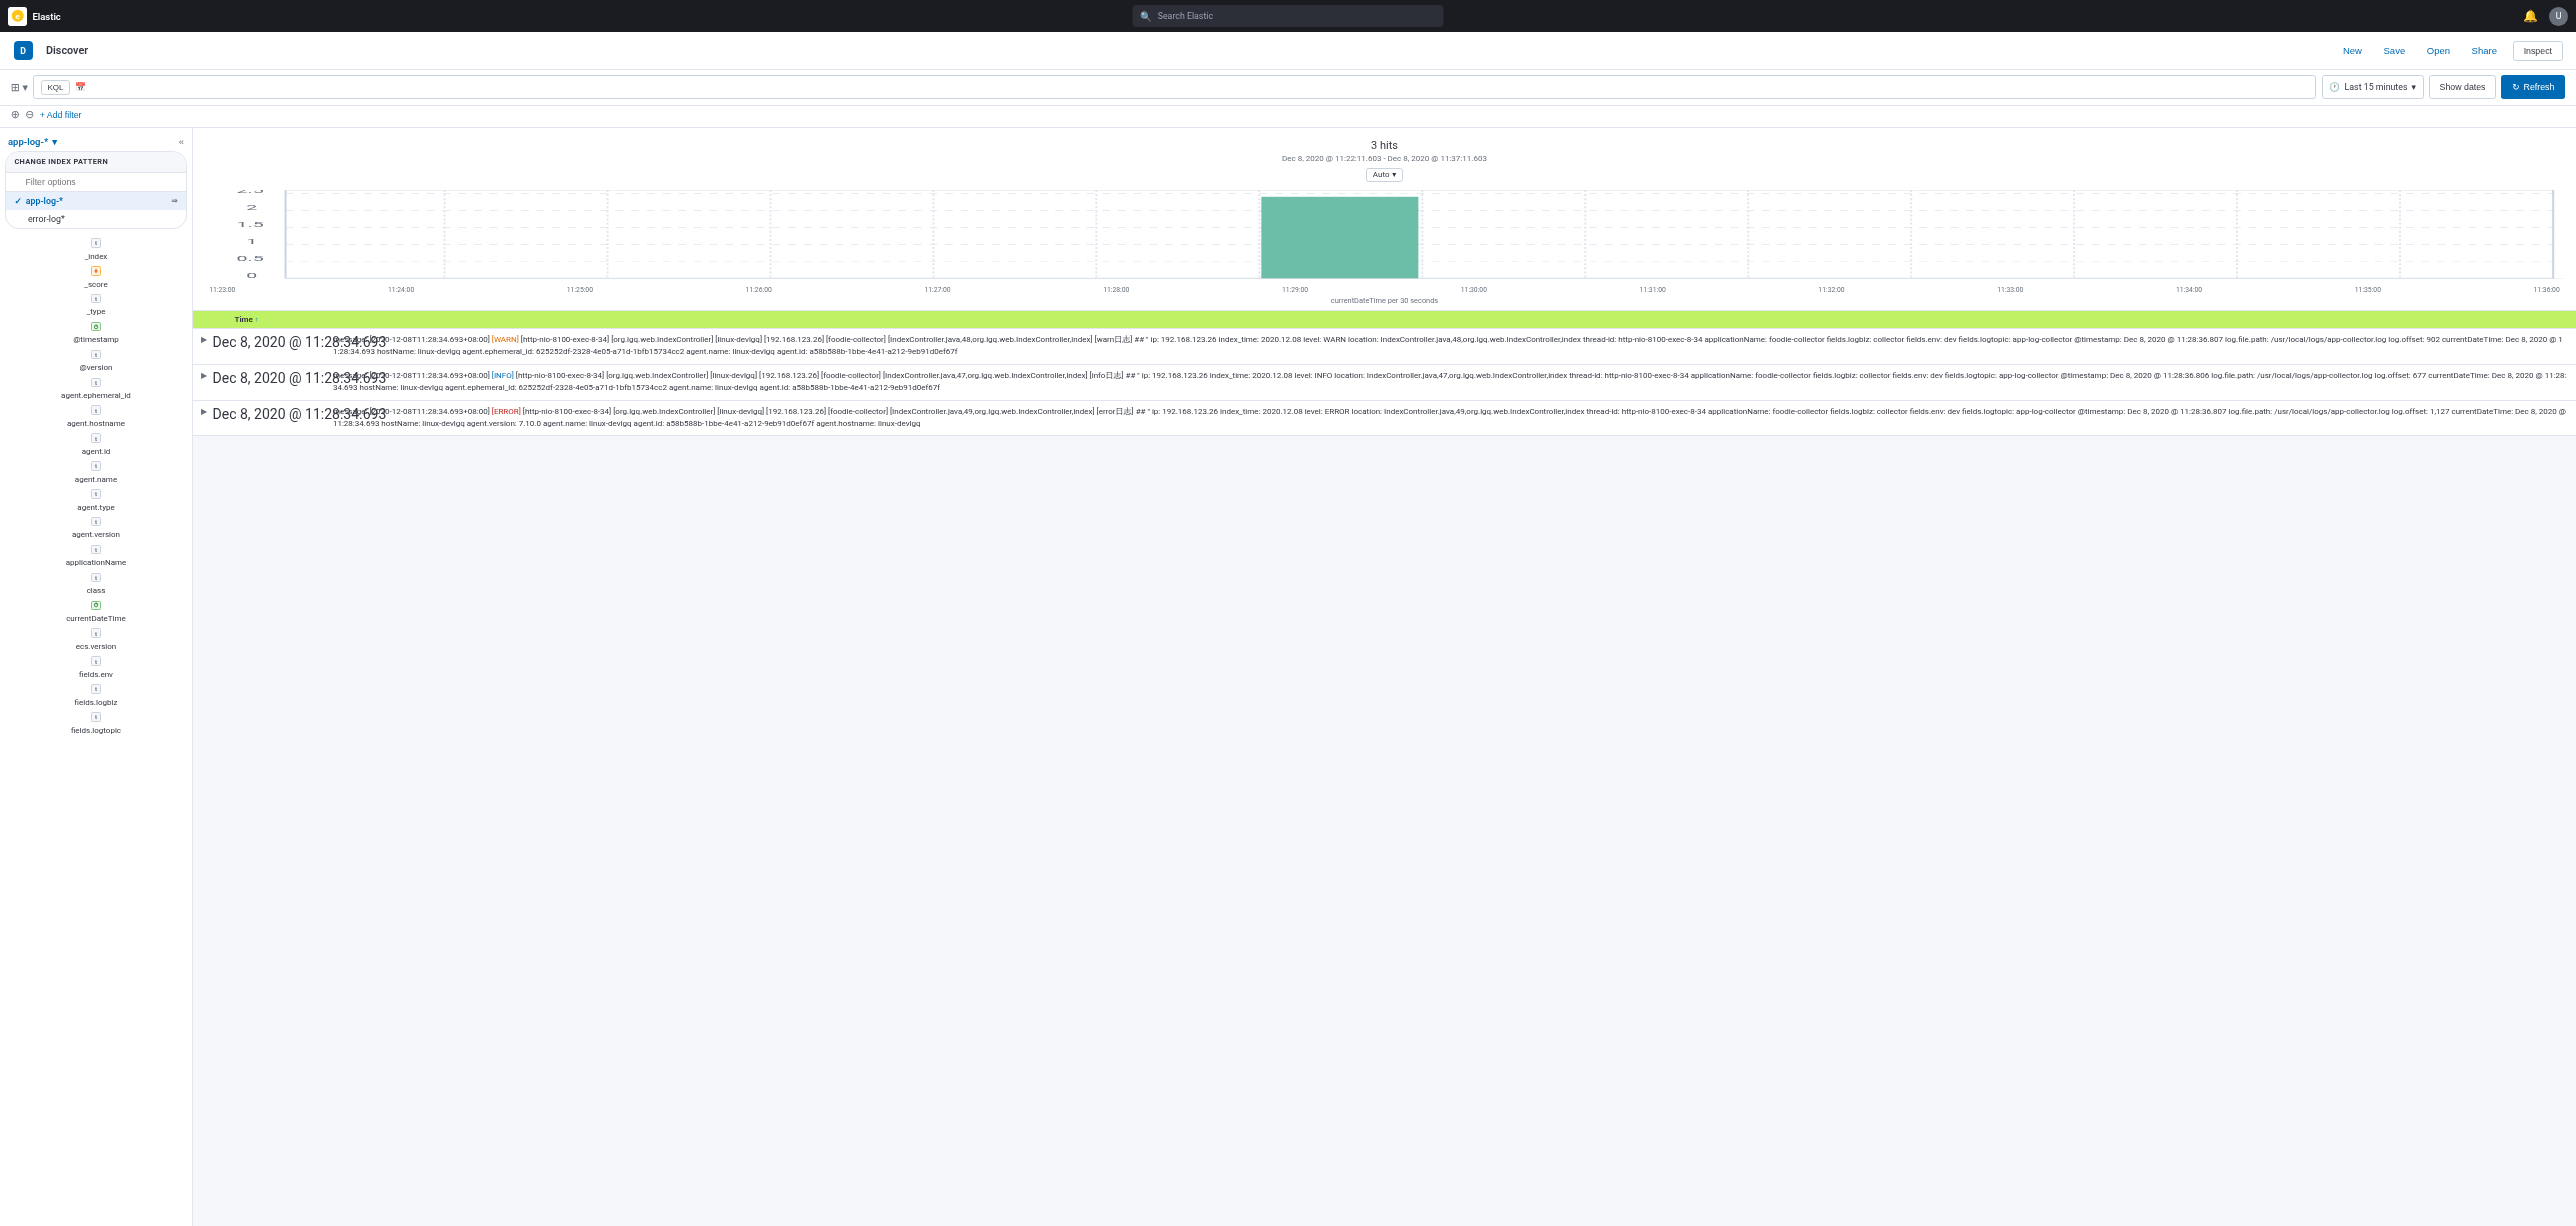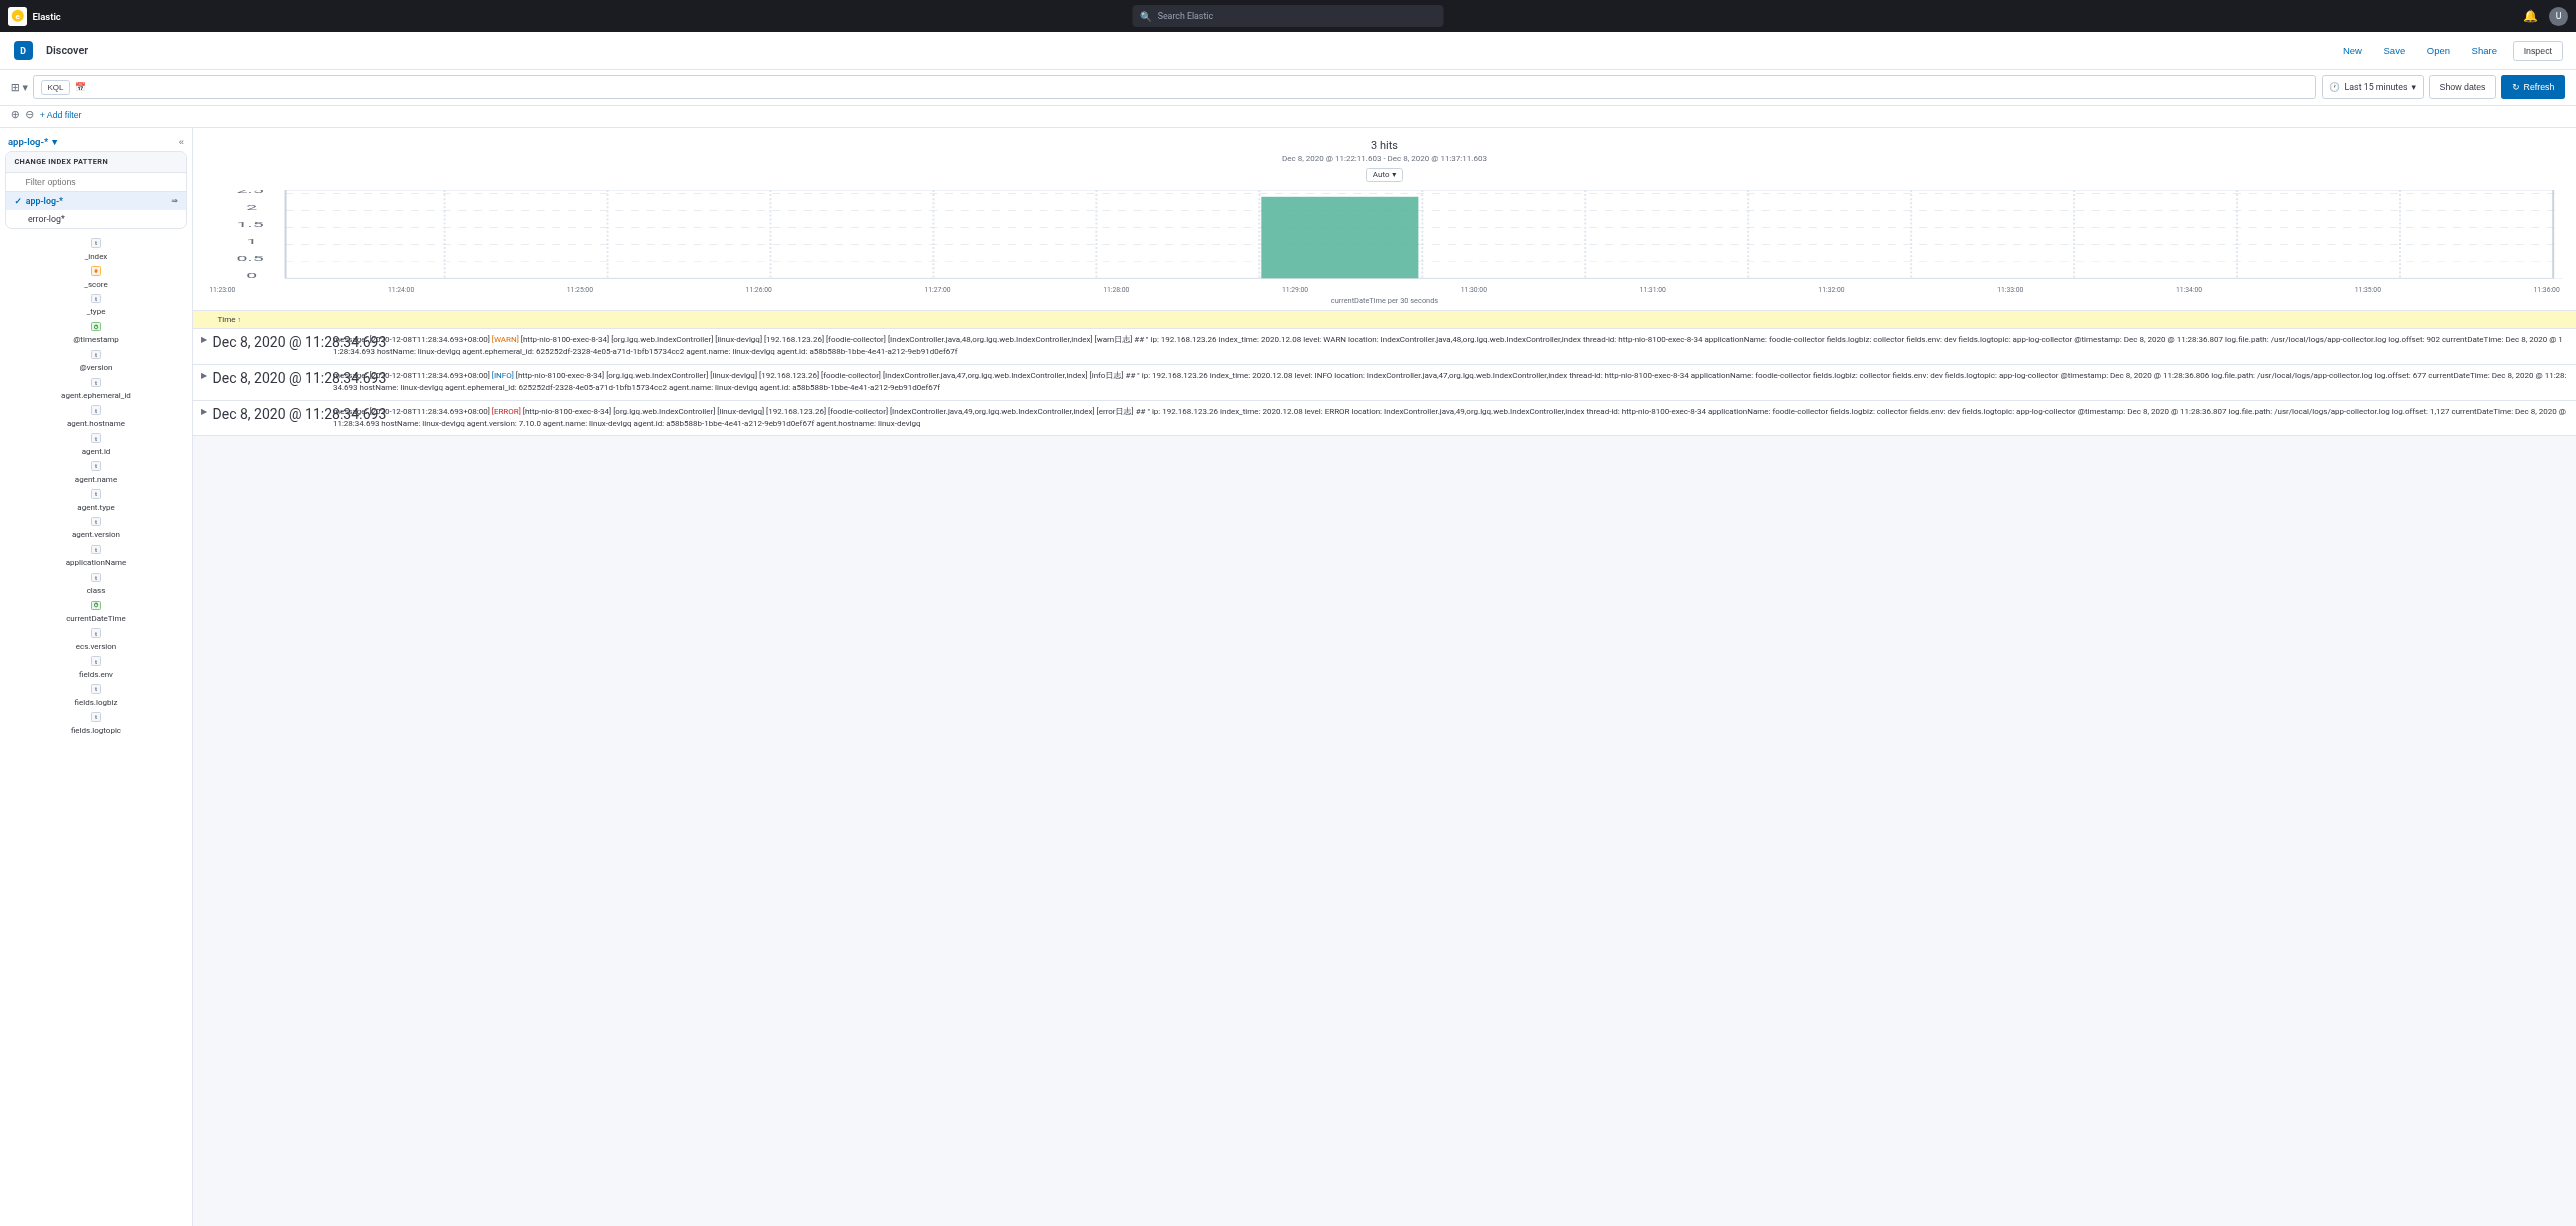--- a/index.html
+++ b/index.html
@@ -250,21 +250,21 @@
     }
     .collapse-btn {
       background: none;
       border: none;
       cursor: pointer;
       color: #69707d;
       font-size: 9.5px;
     }
     .change-index-section {
       border: 0.7px solid #e0e5ee;
-      border-radius: 7px;
+      border-radius: 14px;
       margin: 0 5.4px 6.8px;
       overflow: hidden;
     }
     .change-index-title {
       background: #f5f7fa;
       padding: 5.4px 8px;
       font-size: 7.4px;
       font-weight: 700;
       color: #343741;
       letter-spacing: 0.05em;
@@ -399,25 +399,25 @@
 
     
     .table-container {
       background: #fff;
     }
     .table-header-row {
       display: flex;
       align-items: center;
       border-bottom: 1.4px solid #e0e5ee;
       padding: 4px 8px;
-      background: #fef9c3;
+      background: #bef264;
       font-size: 8px;
-      font-weight: 400;
-      color: #343741;
-      gap: 3px;
+      font-weight: 700;
+      color: #343741;
+      gap: 20px;
     }
     .th-time {
       width: 122px;
       flex-shrink: 0;
     }
     .th-source { flex: 1; }
     .sort-icon { font-size: 6.8px; color: #006bb4; }
 
     .log-row {
       border-bottom: 0.7px solid #e0e5ee;

